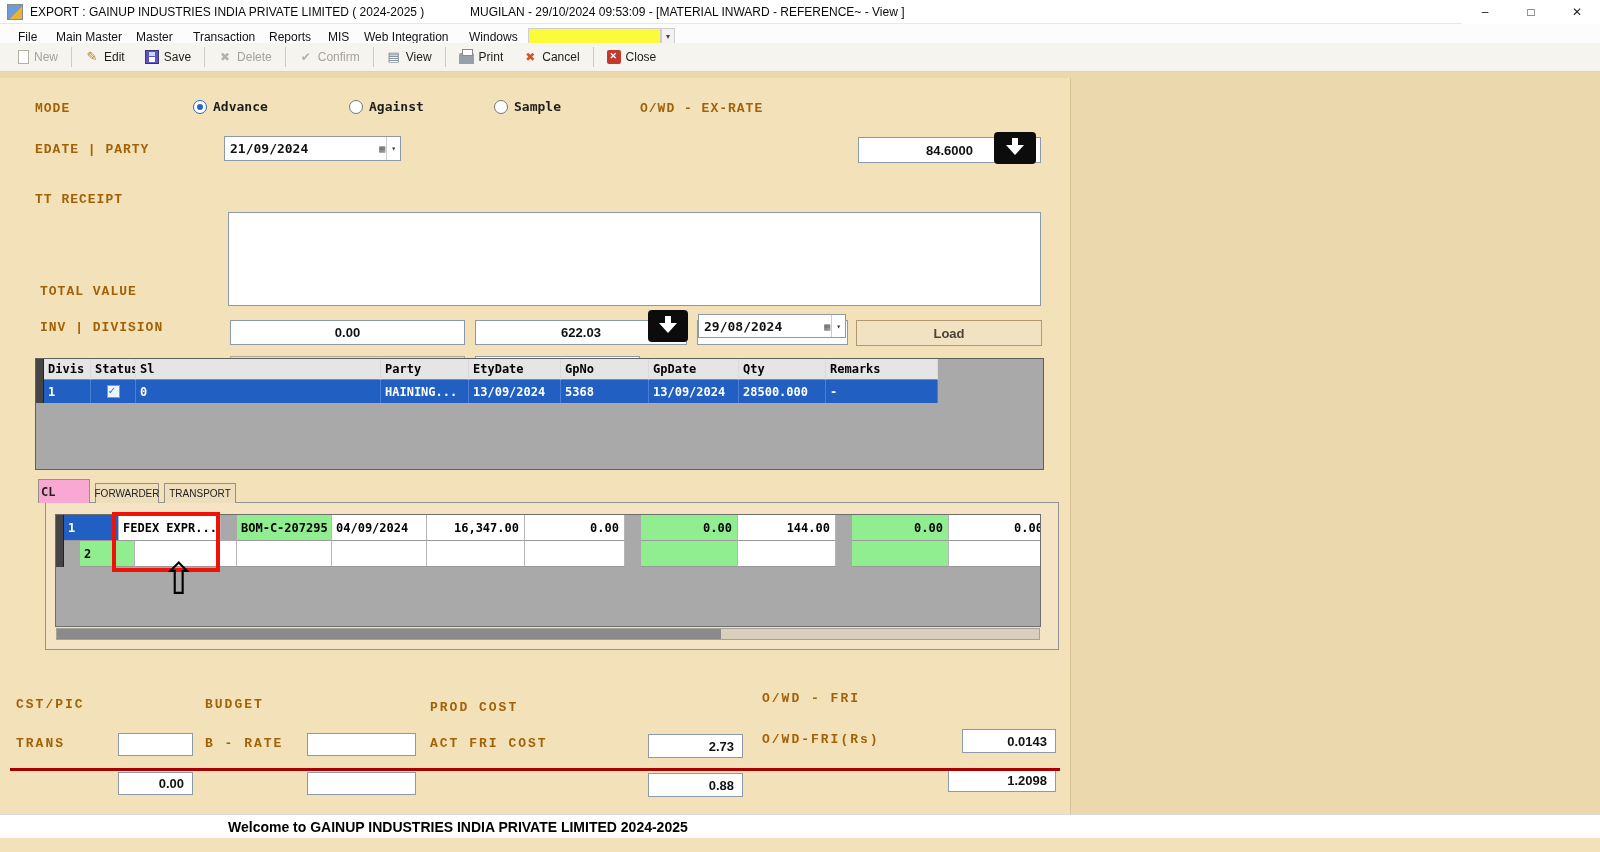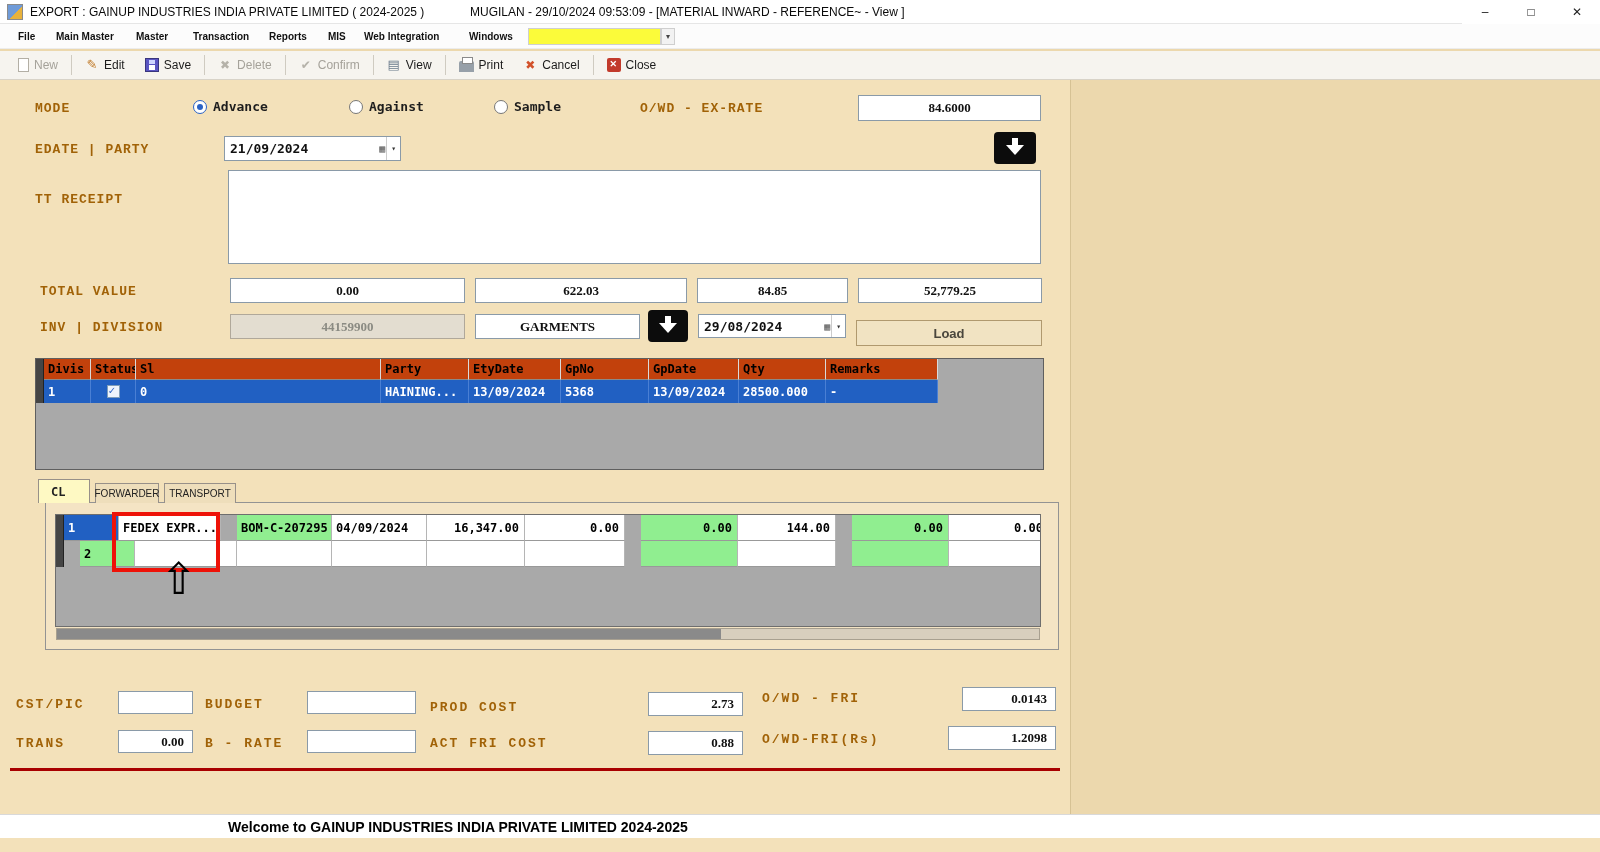--- a/index.html
+++ b/index.html
@@ -10,27 +10,27 @@
   .titlebar{position:absolute;left:0;top:0;width:1600px;height:24px;background:#ffffff;border-bottom:1px solid #e6e6e6;z-index:10;}
   .app-icon{position:absolute;left:7px;top:4px;width:16px;height:16px;border:1px solid #8a8a8a;background:linear-gradient(135deg,#6f9bd8 0 55%,#e8b23c 55% 100%);}
   .title-text{position:absolute;top:5px;font-size:12px;color:#0a0a0a;white-space:nowrap;}
   #title-left{left:30px;}
   #title-right{left:470px;}
   .win-controls{position:absolute;right:0;top:0;height:24px;display:flex;}
   .win-btn{width:46px;height:24px;display:flex;align-items:center;justify-content:center;font-size:12px;color:#222;background:#fff;border:none;}
 
   
   .menubar{position:absolute;left:0;top:24px;width:1600px;height:25px;background:#fcfcfc;border-bottom:1px solid #ececec;z-index:10;}
-  .menu-item{position:absolute;top:0;height:25px;display:flex;align-items:center;font-size:10px;color:#111;padding:0 4px;font-weight:bold;}
+  .menu-item{position:absolute;top:0;height:25px;display:flex;align-items:center;font-size:12px;color:#111;padding:0 4px;}
   #m0{left:14px}#m1{left:52px}#m2{left:132px}#m3{left:189px}#m4{left:265px}#m5{left:324px}#m6{left:360px}#m7{left:465px}
   .menu-combo{position:absolute;left:528px;top:4px;width:133px;height:17px;background:#fbfb3a;border:1px solid #cfcfcf;}
   .menu-combo-arrow{position:absolute;left:661px;top:4px;width:14px;height:17px;background:#f2f2f2;border:1px solid #cfcfcf;font-size:8px;color:#444;display:flex;align-items:center;justify-content:center;}
 
   
-  .toolbar{position:absolute;left:0;top:51px;width:1600px;height:29px;background:#f6f4ef;border-bottom:1px solid #d8d3c8;display:flex;align-items:center;padding-left:8px;z-index:10;}
+  .toolbar{position:absolute;left:0;top:43px;width:1600px;height:29px;background:#f6f4ef;border-bottom:1px solid #d8d3c8;display:flex;align-items:center;padding-left:8px;z-index:10;}
   .tbtn{display:flex;align-items:center;gap:5px;padding:3px 9px;font-size:12px;color:#1c1c1c;background:transparent;border:1px solid transparent;font-family:inherit;}
   .tbtn.disabled{color:#a5a29a;}
   .tsep{width:1px;height:20px;background:#cfcbc1;margin:0 3px;}
   .ico{display:inline-block;position:relative;width:14px;height:14px;flex:0 0 auto;}
   .i-new{width:11px;height:14px;background:#fff;border:1px solid #b3afa5;}
   .i-edit::before{content:"✎";color:#c07a28;font-size:13px;line-height:14px;}
   .i-save{background:#5a55c2;border:1px solid #39367e;}
   .i-save::before{content:"";position:absolute;left:3px;top:1px;width:6px;height:4px;background:#cfd6ff;}
   .i-save::after{content:"";position:absolute;left:3px;bottom:1px;width:6px;height:5px;background:#fff;}
   .i-del::before{content:"✖";color:#b5b2a9;font-size:12px;line-height:14px;}
@@ -39,21 +39,21 @@
   .i-print{width:15px;height:11px;background:#97a0a9;border-radius:2px 2px 0 0;margin-top:3px;}
   .i-print::before{content:"";position:absolute;left:3px;top:-4px;width:9px;height:5px;background:#fff;border:1px solid #8a8a8a;}
   .i-cancel::before{content:"✖";color:#d2512a;font-size:12px;line-height:14px;}
   .i-close{background:#c23a2b;border-radius:2px;}
   .i-close::before{content:"✕";color:#fff;font-size:9px;font-weight:bold;position:absolute;left:3px;top:1px;}
 
   
   .formpanel{position:absolute;left:0;top:78px;width:1071px;height:737px;background:#f3e1ba;border-right:1px solid #d6c294;}
   .lbl{position:absolute;font-family:Liberation Mono, monospace;font-weight:700;font-size:13px;color:#a16207;letter-spacing:1px;white-space:nowrap;z-index:2;}
   .lbl2{letter-spacing:2px;}
-  .tbox{position:absolute;background:#fff;border:1px solid #8a9aa8;font-family:Liberation Serif, serif;font-weight:700;font-size:13px;color:#111;display:flex;align-items:center;justify-content:center;white-space:nowrap;z-index:2;}
+  .tbox{position:absolute;background:#fff;border:1px solid #8a9aa8;font-family:Liberation Sans, sans-serif;font-weight:700;font-size:13px;color:#111;display:flex;align-items:center;justify-content:center;white-space:nowrap;z-index:2;margin-top:42px;}
   .tbox.right{justify-content:flex-end;padding-right:8px;}
   .tbox.disabledbox{background:#e3ddd0;color:#8b8b83;border-color:#b0a89a;}
 
   .radio{position:absolute;display:flex;align-items:center;gap:6px;font-family:"DejaVu Sans Mono","Liberation Mono",monospace;font-weight:700;font-size:13px;color:#1d1d1d;z-index:2;}
   .radio .dot{width:14px;height:14px;border-radius:50%;background:#fff;border:1px solid #777;position:relative;flex:0 0 auto;}
   .radio.checked .dot{border-color:#2a62c5;}
   .radio.checked .dot::after{content:"";position:absolute;left:3px;top:3px;width:6px;height:6px;border-radius:50%;background:#2a62c5;}
 
   .dtp{position:absolute;background:#fff;border:1px solid #8a9aa8;display:flex;align-items:center;font-family:"DejaVu Sans Mono","Liberation Mono",monospace;font-weight:700;font-size:13px;color:#111;z-index:2;}
   .dtp .dtext{flex:1;padding-left:5px;white-space:nowrap;overflow:hidden;}
@@ -90,31 +90,31 @@
   #box-div{left:475px;top:314px;width:165px;height:25px}
   #btn-div-dd{left:648px;top:310px;width:40px;height:32px}
   #dtp-inv{left:698px;top:314px;width:148px;height:24px}
   #btn-load{left:856px;top:320px;width:186px;height:26px}
   .caret{width:1px;height:15px;background:#000;margin-right:2px;}
 
   
   #grid1{position:absolute;left:35px;top:358px;width:1009px;height:112px;background:#a9a9a9;border:1px solid #5f5f5f;overflow:hidden;z-index:2;}
   .grow{display:flex;}
   .gind{flex:0 0 8px;background:#454545;border-right:1px solid #222;}
-  .gh{flex:0 0 auto;background:#c2410c;border-right:1px solid #dadada;border-bottom:1px solid #8a8a8a;display:flex;align-items:center;padding-left:4px;font:700 12px "DejaVu Sans Mono","Liberation Mono",monospace;color:#000;overflow:hidden;white-space:nowrap;}
+  .gh{flex:0 0 auto;background:#e5e5e5;border-right:1px solid #dadada;border-bottom:1px solid #8a8a8a;display:flex;align-items:center;padding-left:4px;font:700 12px "DejaVu Sans Mono","Liberation Mono",monospace;color:#000;overflow:hidden;white-space:nowrap;}
   .g1-header{height:21px;}
   .g1-row{height:23px;}
   .g1cell{flex:0 0 auto;background:#2160c2;color:#fff;border-right:1px solid #4a7fd4;display:flex;align-items:center;padding-left:4px;font:700 12px "DejaVu Sans Mono","Liberation Mono",monospace;overflow:hidden;white-space:nowrap;}
   .c1-0{width:47px}.c1-1{width:45px}.c1-2{width:245px}.c1-3{width:88px}.c1-4{width:92px}.c1-5{width:88px}.c1-6{width:90px}.c1-7{width:87px}.c1-8{width:112px}
   .chk{width:13px;height:13px;background:#eef4fc;border:1px solid #7f9db9;position:relative;}
   .chk.checked::after{content:"✓";color:#2a62c4;font-weight:bold;font-size:11px;position:absolute;left:1px;top:-2px;}
 
   
   .tab{position:absolute;background:#eedebb;border:1px solid #979089;border-bottom:none;display:flex;align-items:center;justify-content:center;font:400 10px "Liberation Sans",sans-serif;color:#222;z-index:3;}
-  .tab.selected{background:#fef9c3;font:700 12px "DejaVu Sans Mono","Liberation Mono",monospace;justify-content:flex-start;padding-left:12px;}
+  .tab.selected{background:#f9a8d4;font:700 12px "DejaVu Sans Mono","Liberation Mono",monospace;justify-content:flex-start;padding-left:2px;}
   #tab-cl{left:38px;top:479px;width:52px;height:24px}
   #tab-forwarder{left:95px;top:483px;width:64px;height:20px}
   #tab-transport{left:164px;top:483px;width:72px;height:20px}
   #group2{position:absolute;left:45px;top:502px;width:1014px;height:148px;background:#f4e4c4;border:1px solid #939393;z-index:2;}
 
   
   #grid2{position:absolute;left:55px;top:514px;width:986px;height:113px;background:#a9a9a9;border:1px solid #6e6e6e;overflow:hidden;z-index:3;}
   .g2-header{height:22px;}
   .g2-row{height:26px;}
   .g2cell{flex:0 0 auto;background:#fff;border-right:1px solid #b5b5b5;border-bottom:1px solid #999;display:flex;align-items:center;padding-left:4px;font:700 12px "DejaVu Sans Mono","Liberation Mono",monospace;color:#000;overflow:hidden;white-space:nowrap;}

